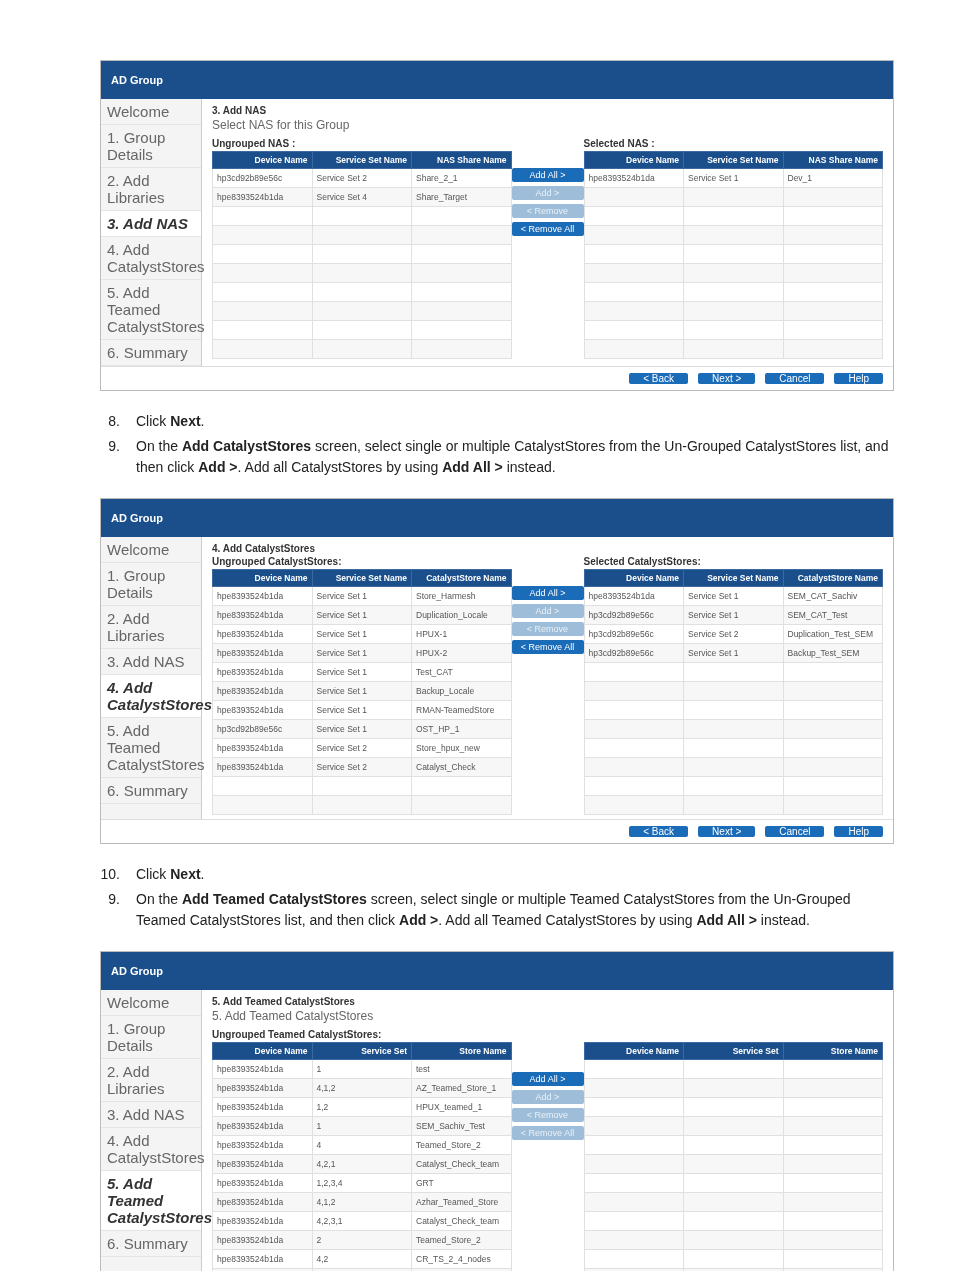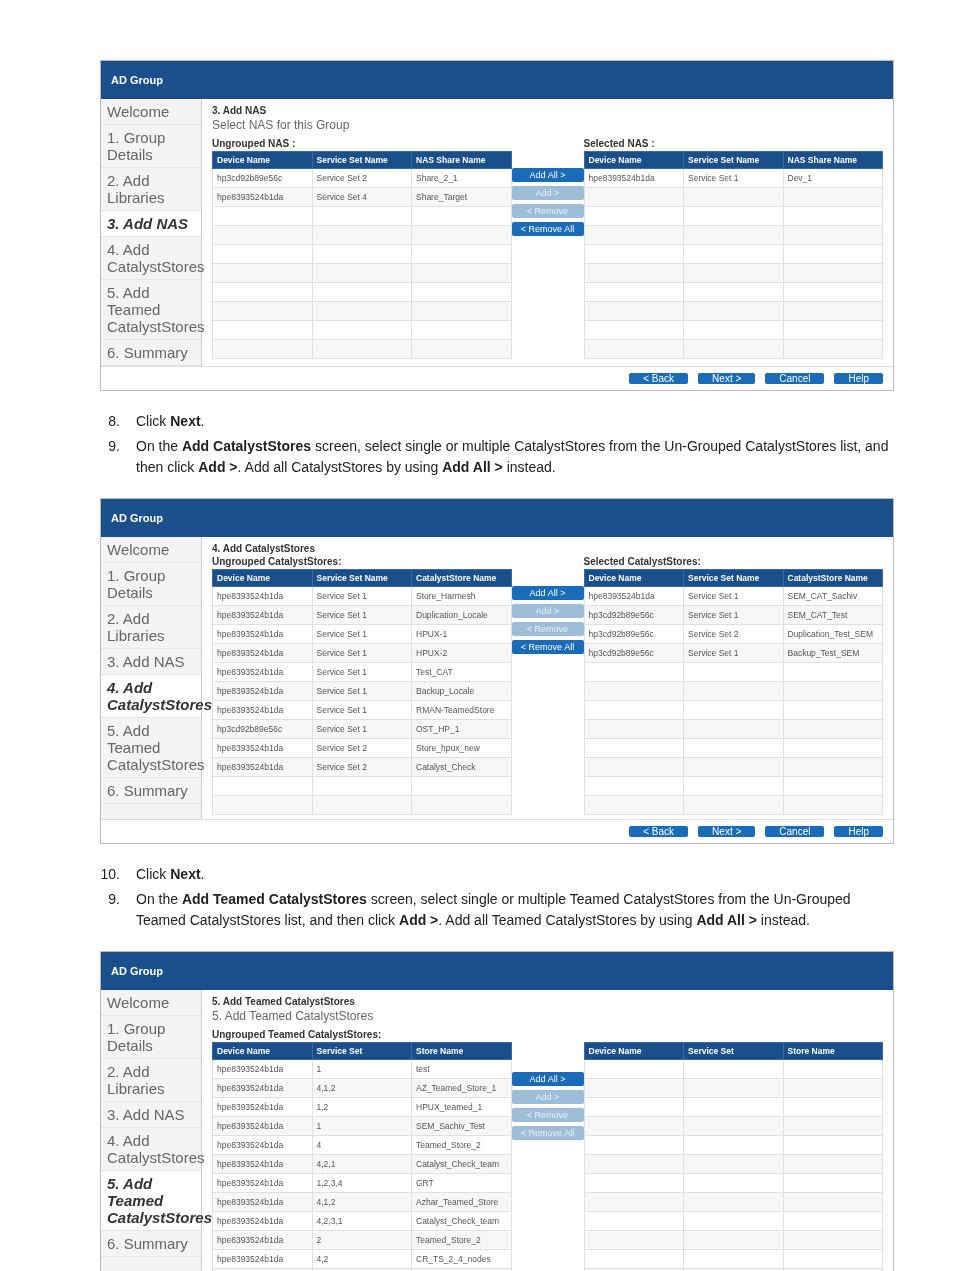--- a/index.html
+++ b/index.html
@@ -88,21 +88,21 @@
     border-collapse: collapse;
     font-size: 8.5px;
     table-layout: fixed;
   }
   table.grid th {
     background: #1a4f8b;
     color: #fff;
     font-weight: bold;
     padding: 3px 4px;
     border: 1px solid #3a6aa0;
-    text-align: left;
+    text-align: right;
     white-space: nowrap;
     overflow: hidden;
   }
   table.grid td {
     border: 1px solid #e0e0e0;
     padding: 2px 4px;
     color: #555;
     background: #fff;
     height: 14px;
     white-space: nowrap;

